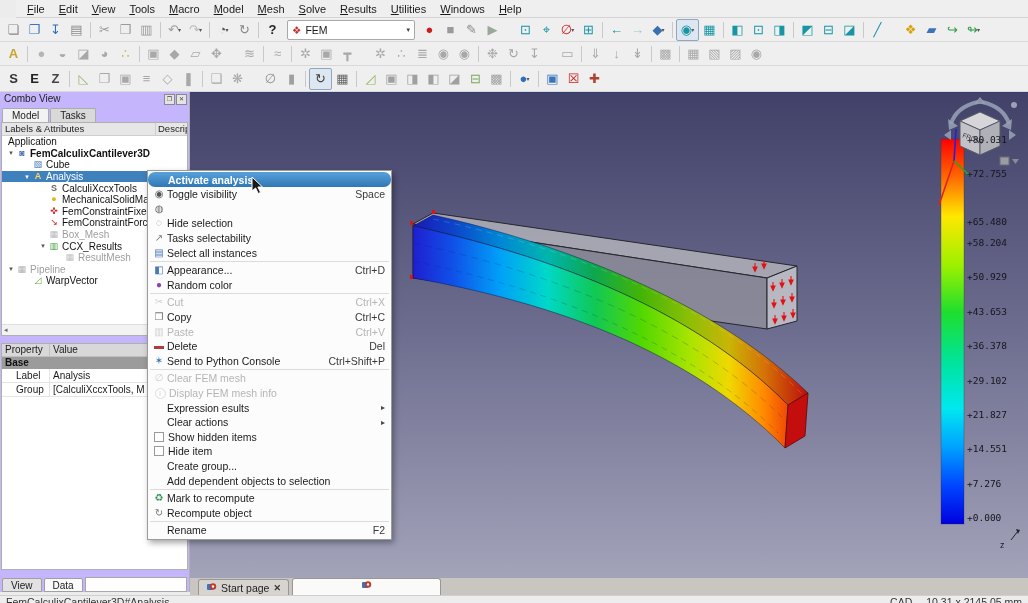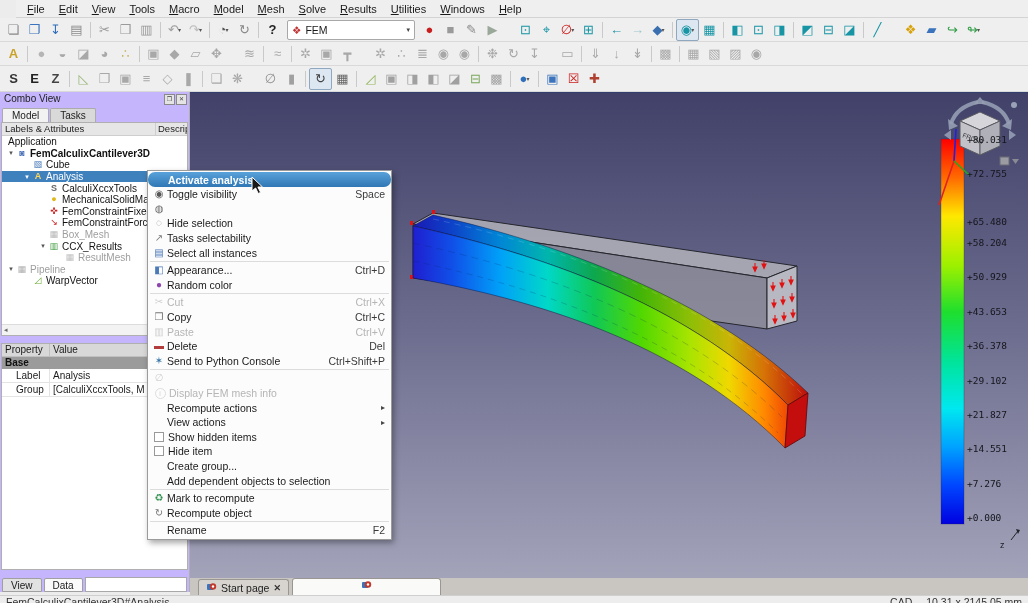--- a/index.html
+++ b/index.html
@@ -793,33 +793,34 @@
         <span class="ctx-sc">Del</span>
       </div>
       <div class="ctx-item">
         <span class="ctx-ic" style="color: rgb(55, 118, 171);">✶</span>
         <span class="ctx-label">Send to Python Console</span>
         <span class="ctx-sc">Ctrl+Shift+P</span>
       </div>
       <div class="ctx-sep"></div>
       <div class="ctx-item disabled">
         <span class="ctx-ic" style="color: rgb(153, 153, 153);">∅</span>
+        <span class="ctx-label">Clear FEM mesh</span>
       </div>
       <div class="ctx-item disabled">
         <span class="ctx-ic framed" style="color: rgb(153, 153, 153);">i</span>
         <span class="ctx-label">Display FEM mesh info</span>
       </div>
       <div class="ctx-item">
         <span class="ctx-ic"></span>
-        <span class="ctx-label">Recompute actions</span>
+        <span class="ctx-label">Expression esults</span>
         <span class="ctx-sub">▸</span>
       </div>
       <div class="ctx-item">
         <span class="ctx-ic"></span>
-        <span class="ctx-label">View actions</span>
+        <span class="ctx-label">Clear actions</span>
         <span class="ctx-sub">▸</span>
       </div>
       <div class="ctx-item">
         <span class="ctx-cb"></span>
         <span class="ctx-label">Show hidden items</span>
       </div>
       <div class="ctx-item">
         <span class="ctx-cb"></span>
         <span class="ctx-label">Hide item</span>
       </div>

